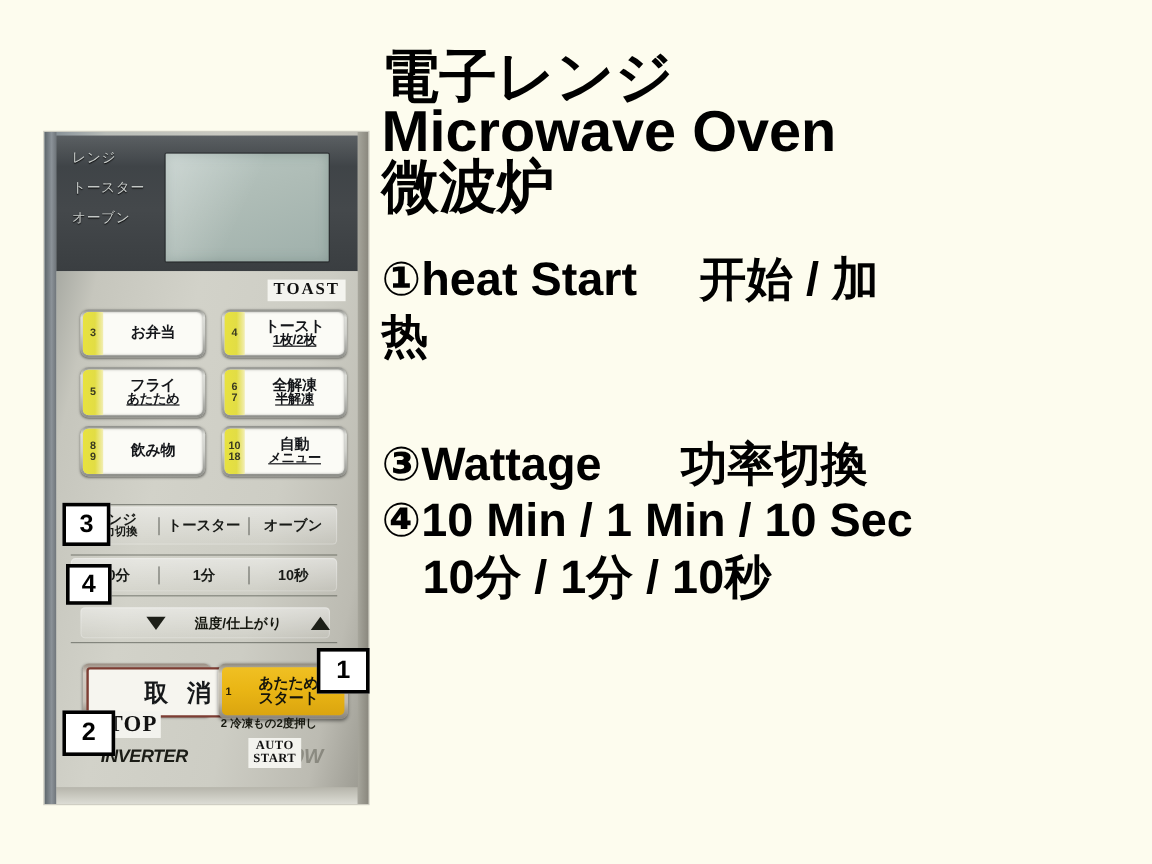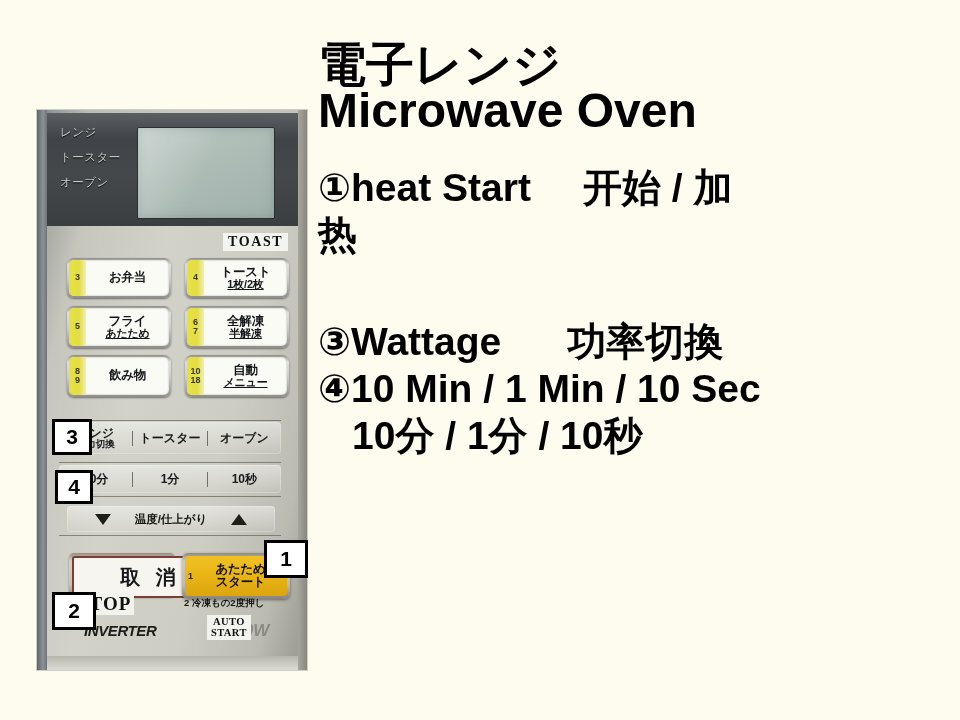--- a/index.html
+++ b/index.html
@@ -85,21 +85,21 @@
   .cell{flex:1;text-align:center;font-size:12px;font-weight:bold;line-height:1.05;}
   .cell .sub{display:block;font-size:9.5px;font-weight:bold;}
   .vbar{width:1px;height:15px;background:#4c4e48;opacity:.75;}
   .key-plate{
     position:absolute;border-radius:4px;
     background:linear-gradient(180deg,rgba(255,255,255,.46),rgba(255,255,255,.05));
     box-shadow:inset 0 0 0 1px rgba(255,255,255,.25);
   }
 
   
-  .temp-row{position:absolute;display:flex;align-items:center;justify-content:center;
+  .temp-row{position:absolute;display:flex;align-items:center;justify-content:flex-end;
     gap:24px;color:#15170f;font-size:11.5px;font-weight:bold;}
   .tri{width:0;height:0;}
   .tri-down{border-left:8px solid transparent;border-right:8px solid transparent;border-top:11px solid #1d1f18;}
   .tri-up{border-left:8px solid transparent;border-right:8px solid transparent;border-bottom:11px solid #1d1f18;}
 
   
   .cancel-btn{
     position:absolute;border-radius:5px;
     background:linear-gradient(180deg,#9a8d82,#d3cdc4 18%,#c7c1b7 72%,#8e867c);
     padding:3px;box-shadow:0 1px 2px rgba(0,0,0,.4);
@@ -325,20 +325,21 @@
 
 <div class="callout" style="left:264px;top:540px;width:38px;height:32px;">1</div>
 <div class="callout" style="left:52px;top:592px;width:38px;height:32px;">2</div>
 <div class="callout" style="left:52px;top:419px;width:34px;height:30px;">3</div>
 <div class="callout" style="left:55px;top:470px;width:32px;height:28px;">4</div>
 
 <div id="textcol">
 
   <div class="t-line">電子レンジ</div>
   <div class="t-line">Microwave Oven</div>
+  <div class="t-line">微波炉</div>
 
   <div class="gap"></div>
 
   <div class="item">
     <span>①</span><span class="en">heat Start</span><span class="sp" style="width:52px;"></span><span>开始 / 加</span>
     <div class="cont">热</div>
   </div>
 
   <div class="gap"></div>
 

